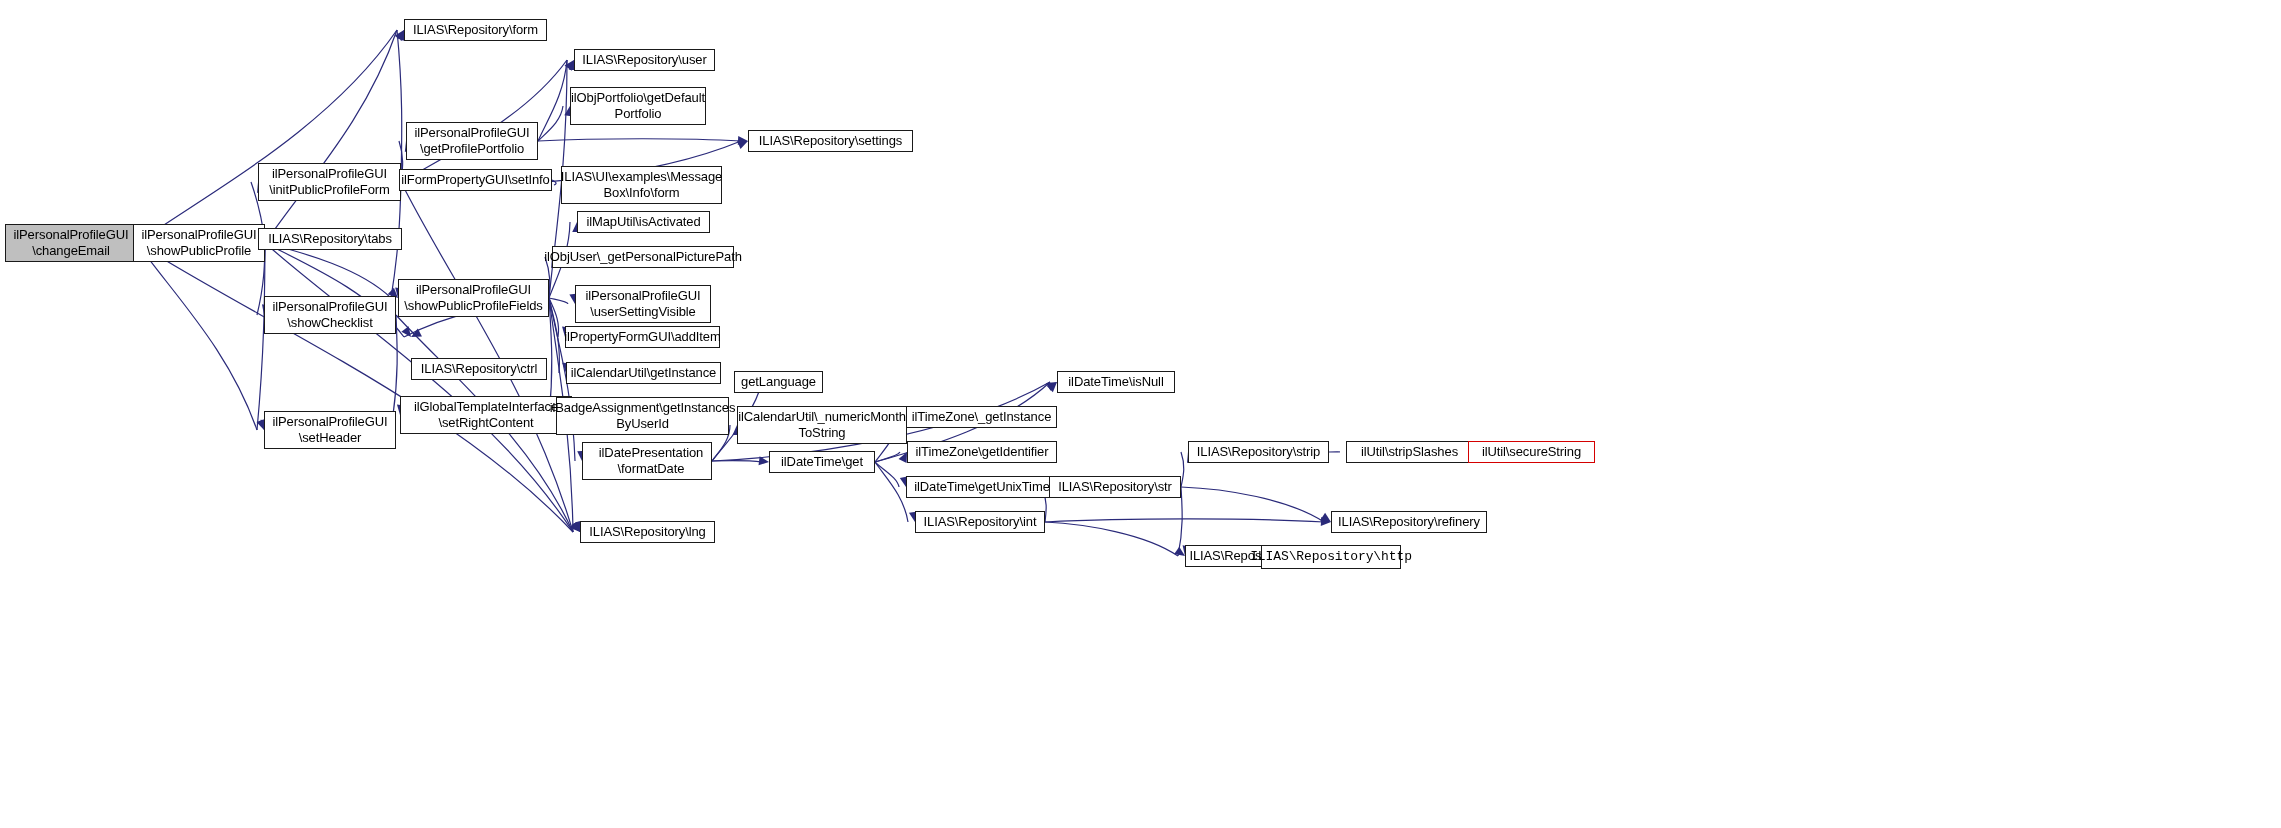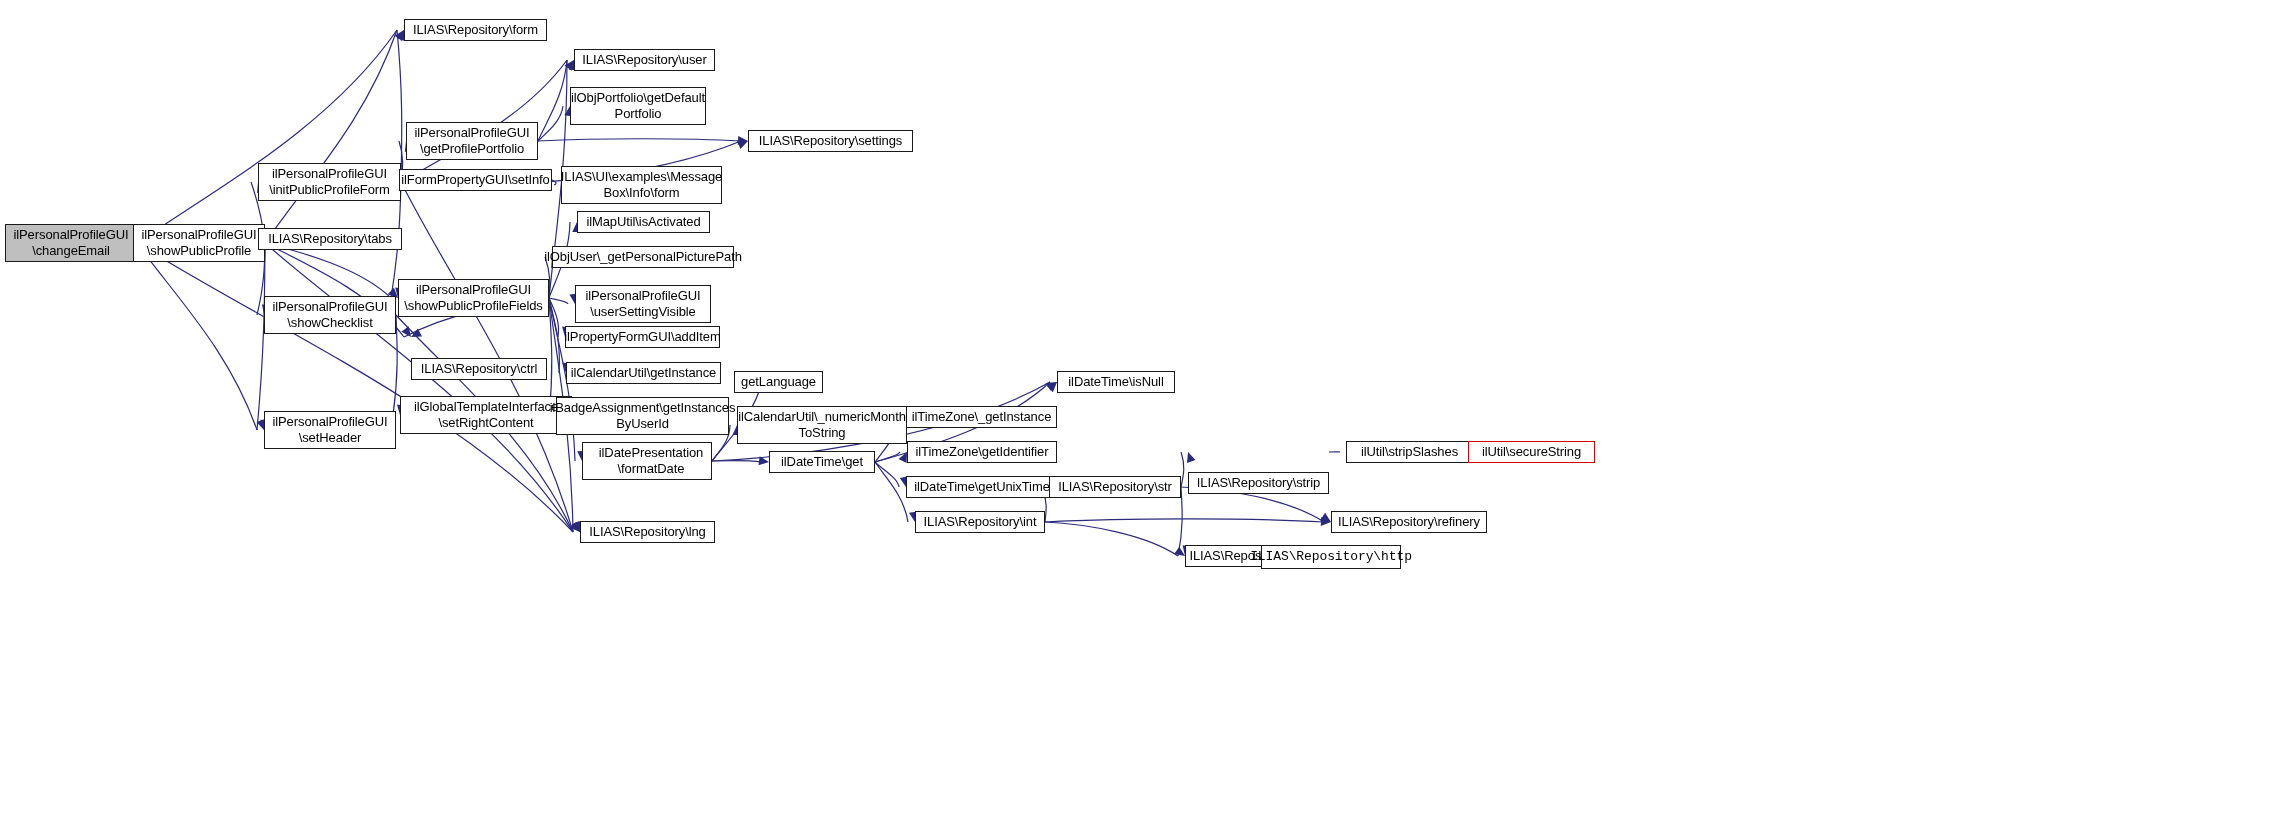--- a/index.html
+++ b/index.html
@@ -209,20 +209,20 @@
       <div class="node" style="left: 734px; top: 371px; width: 89px; height: 22px;">getLanguage</div>
       <div class="node" style="left: 737px; top: 406px; width: 170px; height: 38px;">ilCalendarUtil\_numericMonth
 ToString</div>
       <div class="node" style="left: 769px; top: 451px; width: 106px; height: 22px;">ilDateTime\get</div>
       <div class="node" style="left: 906px; top: 406px; width: 151px; height: 22px;">ilTimeZone\_getInstance</div>
       <div class="node" style="left: 907px; top: 441px; width: 150px; height: 22px;">ilTimeZone\getIdentifier</div>
       <div class="node" style="left: 906px; top: 476px; width: 152px; height: 22px;">ilDateTime\getUnixTime</div>
       <div class="node" style="left: 1057px; top: 371px; width: 118px; height: 22px;">ilDateTime\isNull</div>
       <div class="node" style="left: 915px; top: 511px; width: 130px; height: 22px;">ILIAS\Repository\int</div>
       <div class="node" style="left: 1049px; top: 476px; width: 132px; height: 22px;">ILIAS\Repository\str</div>
-      <div class="node" style="left: 1188px; top: 441px; width: 141px; height: 22px; margin-top: 31px;">ILIAS\Repository\strip</div>
+      <div class="node" style="left: 1188px; top: 441px; width: 141px; height: 22px;">ILIAS\Repository\strip</div>
       <div class="node" style="left: 1346px; top: 441px; width: 127px; height: 22px;">ilUtil\stripSlashes</div>
       <div class="node highlight" style="left: 1468px; top: 441px; width: 127px; height: 22px;">ilUtil\secureString</div>
       <div class="node" style="left: 1331px; top: 511px; width: 156px; height: 22px;">ILIAS\Repository\refinery</div>
       <div class="node" style="left: 1185px; top: 545px; width: 148px; height: 22px;">ILIAS\Repository\isArray</div>
       <div class="node" style="left: 1261px; top: 545px; width: 140px; height: 24px; font-family: Liberation Mono, monospace;">ILIAS\Repository\http</div>
     </div>
 </div>
 
 </body></html>

